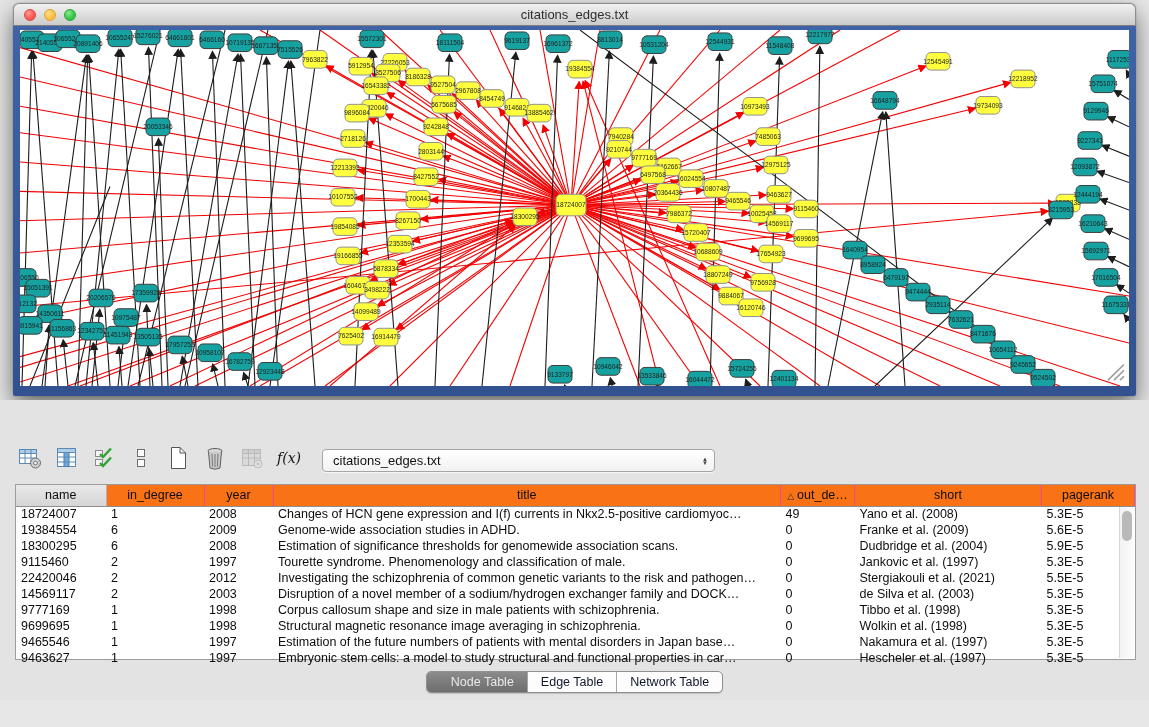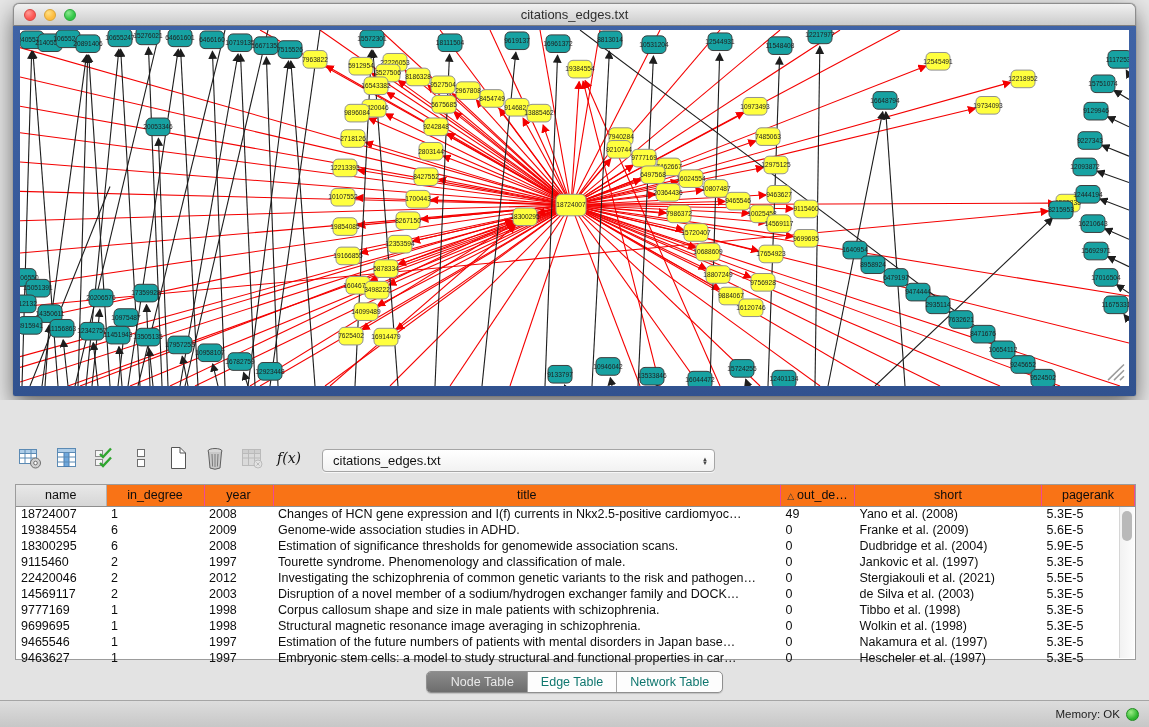--- a/index.html
+++ b/index.html
@@ -49,21 +49,21 @@
   .tbl th.gray { background:linear-gradient(#e8e8e8,#d6d6d6); border-right:1px solid #b2b2b2; }
   .tbl td { height:16px; padding:0 2px 0 5px; white-space:nowrap; overflow:hidden; text-overflow:clip; }
   .sort-tri { font-size:9px; margin-right:3px; color:#333; }
   .vscroll { position:absolute; right:1px; top:22px; bottom:1px; width:15px;
     background:linear-gradient(to right,#f2f2f2,#fcfcfc); border-left:1px solid #d6d6d6; }
   .vthumb { position:absolute; left:2px; top:4px; width:10px; height:30px; background:#b9b9b9; border-radius:6px; }
 
   .tab-bar { position:absolute; left:0; right:0; bottom:7px; display:flex; justify-content:center; }
   .segmented { display:inline-flex; border:1px solid #8f8f8f; border-radius:5px; overflow:hidden;
     background:#fdfdfd; box-shadow:0 1px 1px rgba(0,0,0,.15); }
-  .segment { padding:3px 13px; font-size:12.5px; color:#0f766e; border-left:1px solid #a5a5a5; cursor:default; }
+  .segment { padding:3px 13px; font-size:12.5px; color:#0f172a; border-left:1px solid #a5a5a5; cursor:default; }
   .segment:first-child { border-left:none; }
   .segment.active { background:linear-gradient(#8b8b8b,#6d6d6d); color:#e9e9e9;padding-left:24px; }
 
   
   .status-bar { position:absolute; left:0; bottom:0; width:1149px; height:27px;
     background:linear-gradient(#dddddd,#c7c7c7); border-top:1px solid #a5a5a5;
     display:flex; align-items:center; justify-content:flex-end; padding:0 10px; gap:6px; }
   .status-label { font-size:11.5px; color:#1e1e1e; }
   .memory-dot { width:13px; height:13px; border-radius:50%;
     background:radial-gradient(circle at 35% 30%, #9cec86, #2db52d 65%); border:1px solid #1f8c1f; }
@@ -747,17 +747,13 @@
 
     <div class="tab-bar">
       <div class="segmented" id="tab-segments">
           <div class="segment active">Node Table</div>
           <div class="segment">Edge Table</div>
           <div class="segment">Network Table</div>
         </div>
     </div>
   </div>
 
-  <div class="status-bar">
-    <span class="status-label">Memory: OK</span>
-    <span class="memory-dot"></span>
-  </div>
 </div>
 
 </body></html>

